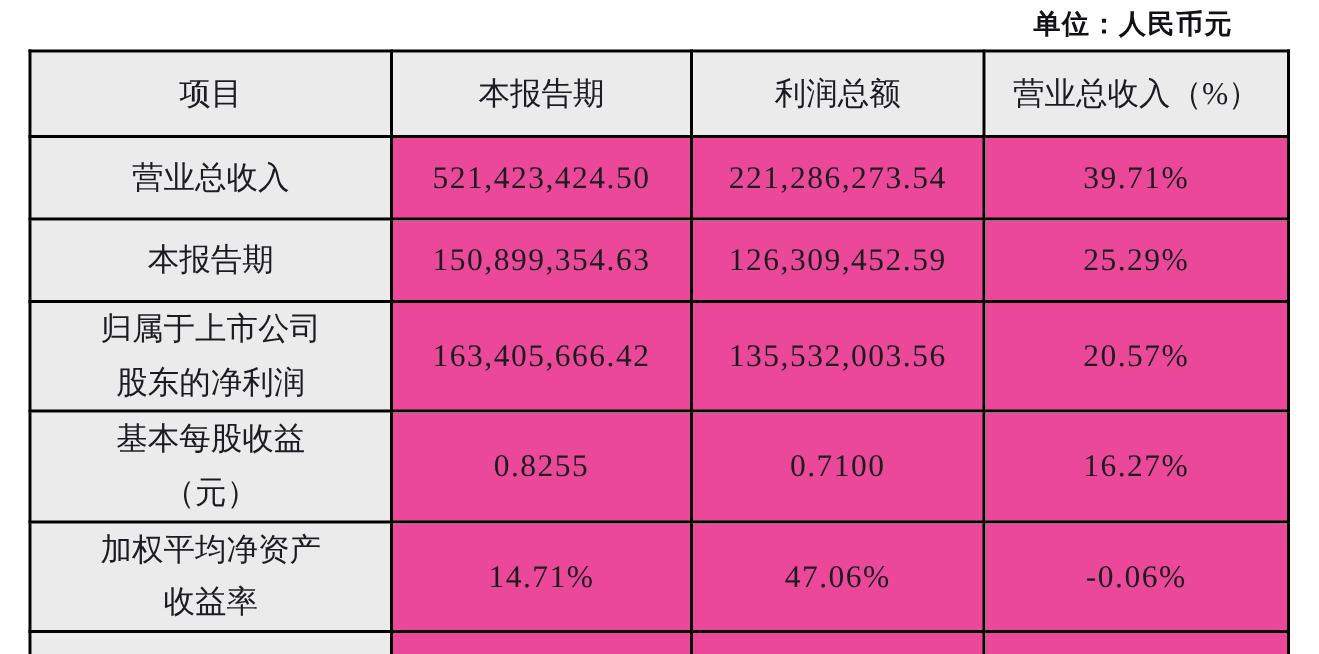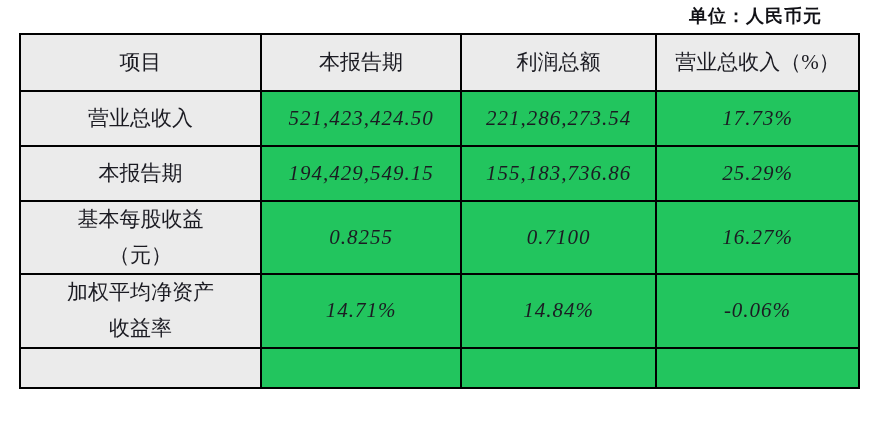--- a/index.html
+++ b/index.html
@@ -41,24 +41,23 @@
   }
   .fin-table thead th {
     background: #ebebeb;
     height: 57px;
   }
   .label-cell {
     background: #ebebeb;
     padding: 0 44px;
   }
   .num-cell {
-    background: #22c55e;
+    background: #ec4899;
     letter-spacing: 1px;
     font-variant-numeric: tabular-nums;
-    font-style: italic;
   }
   tr.row-h55 { height: 55px; }
   tr.row-h66 { height: 66px; }
   tr.row-h53 { height: 53px; }
   tr.row-partial { height: 40px; }
 </style>
 </head>
 <body>
 
 <div class="page">
@@ -78,38 +77,44 @@
         <th>本报告期</th>
         <th>利润总额</th>
         <th>营业总收入（%）</th>
       </tr>
     </thead>
     <tbody>
       <tr class="row-h55">
         <td class="label-cell">营业总收入</td>
         <td class="num-cell">521,423,424.50</td>
         <td class="num-cell">221,286,273.54</td>
-        <td class="num-cell">17.73%</td>
+        <td class="num-cell">39.71%</td>
       </tr>
       <tr class="row-h55">
         <td class="label-cell">本报告期</td>
-        <td class="num-cell">194,429,549.15</td>
-        <td class="num-cell">155,183,736.86</td>
+        <td class="num-cell">150,899,354.63</td>
+        <td class="num-cell">126,309,452.59</td>
         <td class="num-cell">25.29%</td>
+      </tr>
+      <tr class="row-h66">
+        <td class="label-cell">归属于上市公司股东的净利润</td>
+        <td class="num-cell">163,405,666.42</td>
+        <td class="num-cell">135,532,003.56</td>
+        <td class="num-cell">20.57%</td>
       </tr>
       <tr class="row-h53">
         <td class="label-cell">基本每股收益（元）</td>
         <td class="num-cell">0.8255</td>
         <td class="num-cell">0.7100</td>
         <td class="num-cell">16.27%</td>
       </tr>
       <tr class="row-h53">
         <td class="label-cell">加权平均净资产收益率</td>
         <td class="num-cell">14.71%</td>
-        <td class="num-cell">14.84%</td>
+        <td class="num-cell">47.06%</td>
         <td class="num-cell">-0.06%</td>
       </tr>
       <tr class="row-partial">
         <td class="label-cell"></td>
         <td class="num-cell"></td>
         <td class="num-cell"></td>
         <td class="num-cell"></td>
       </tr>
     </tbody>
   </table>

